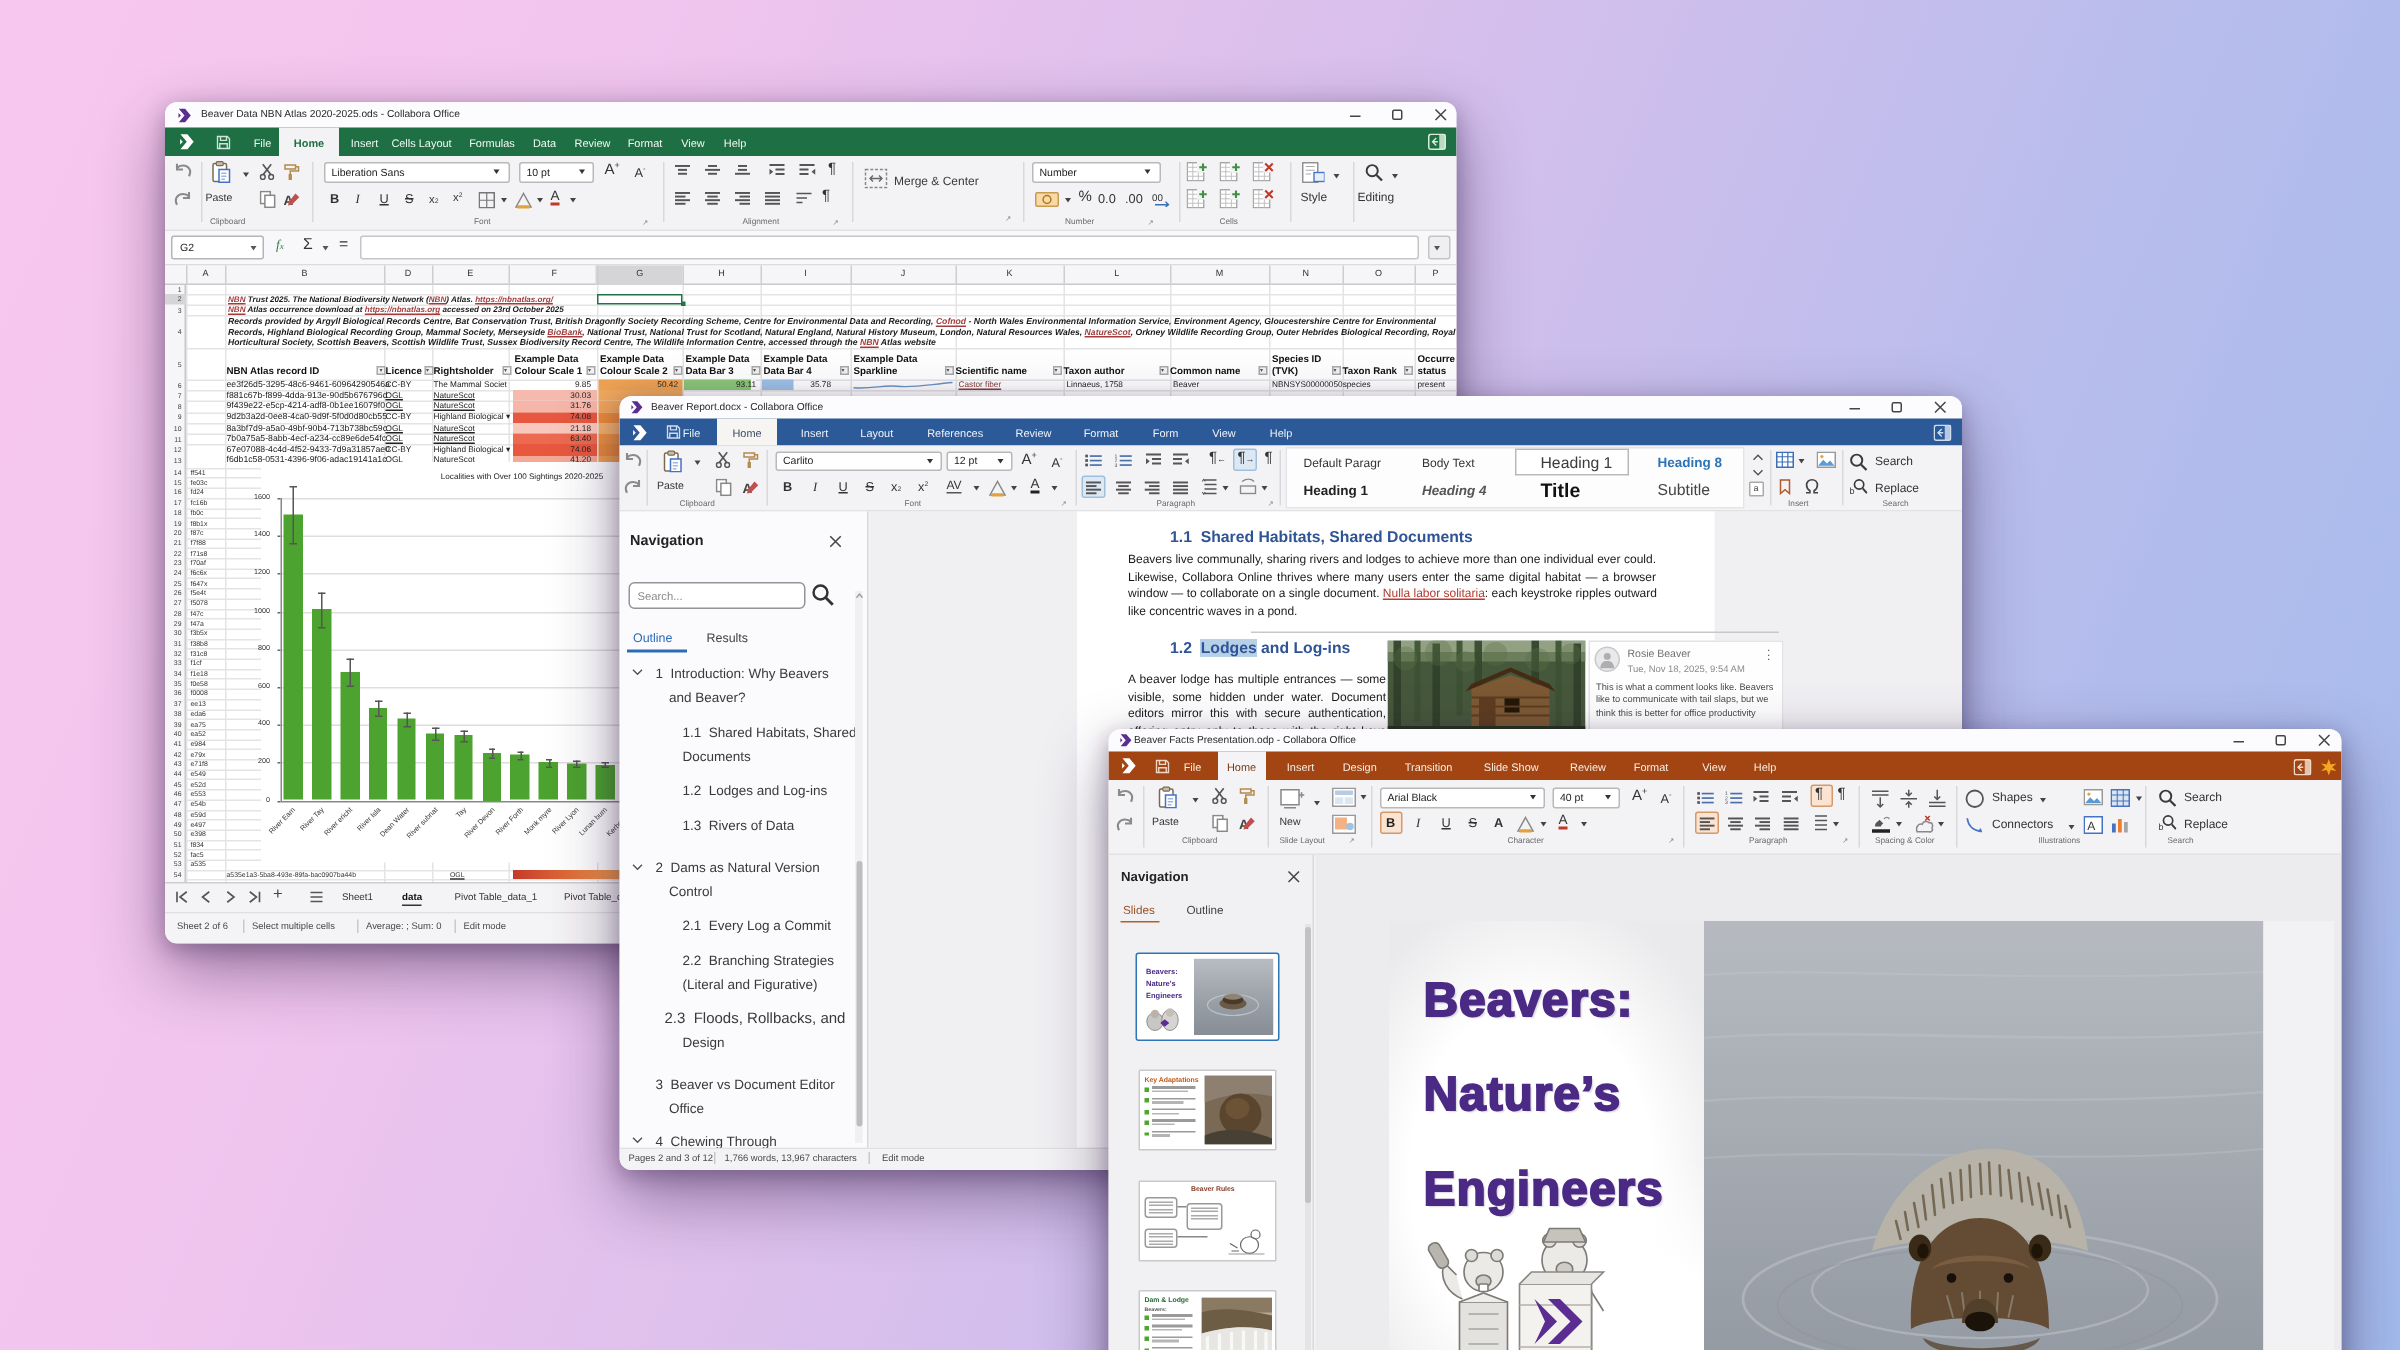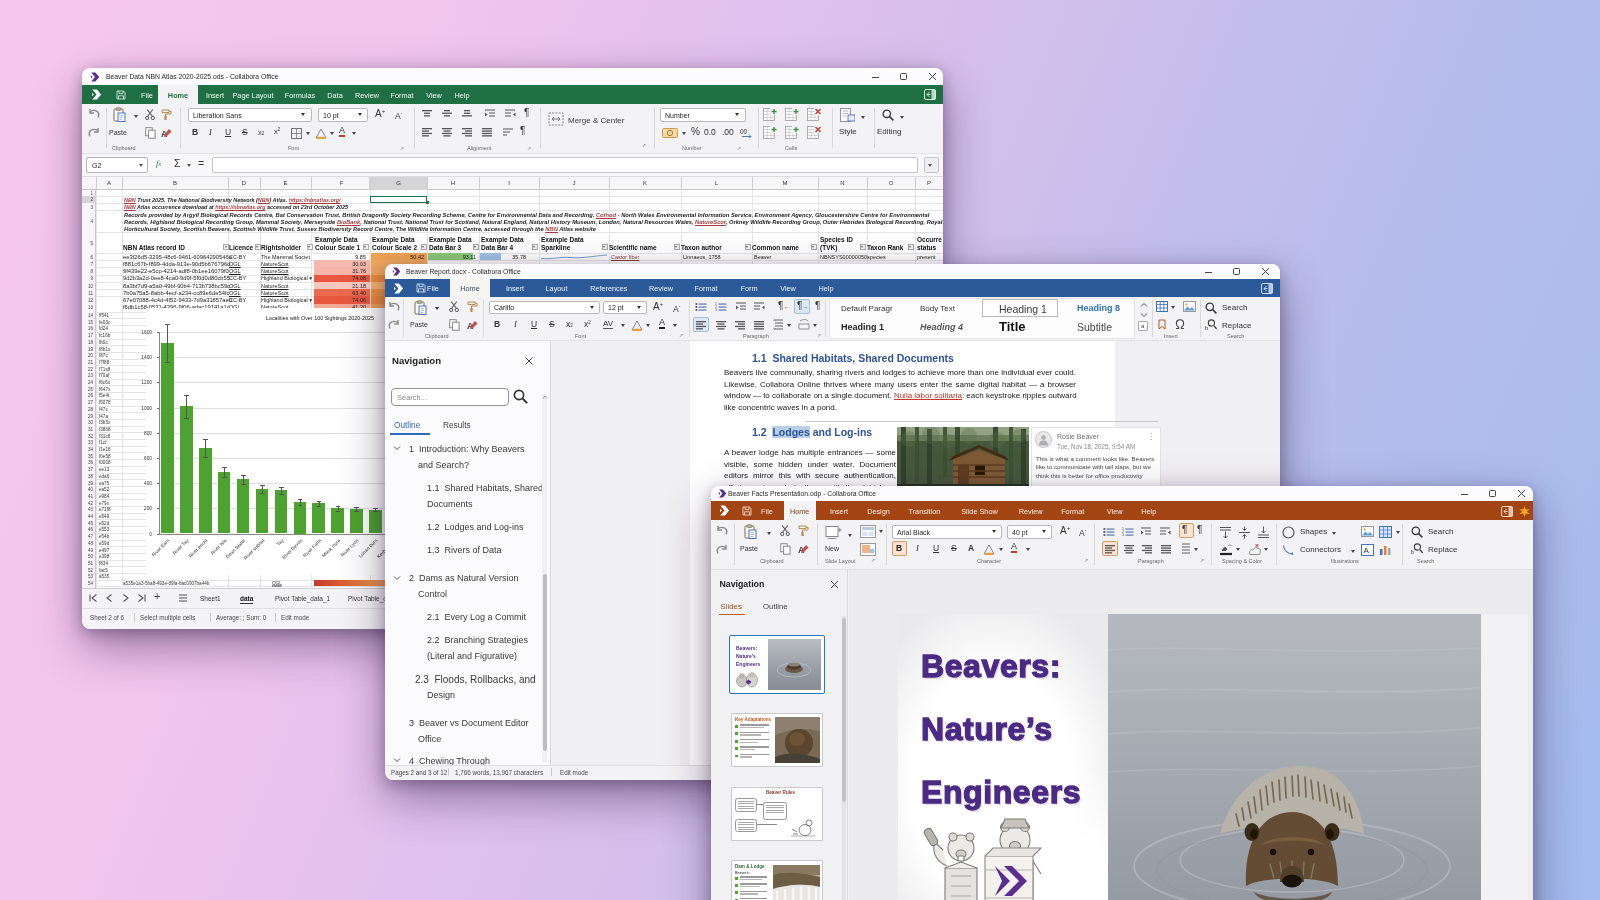--- a/index.html
+++ b/index.html
@@ -1,19 +1,19 @@
 <!DOCTYPE html>
 <html><head><meta charset="utf-8">
 <style>
 *{margin:0;padding:0;box-sizing:border-box;}
 html,body{width:1600px;height:900px;overflow:hidden;}
 body{font-family:"Liberation Sans",sans-serif;}
 #desk{position:absolute;top:0;left:0;width:1600px;height:900px;
 background:linear-gradient(112deg,#f8c7ef 0%,#f1c5ee 22%,#d6bfec 50%,#b7bdec 75%,#a3bbed 100%);}
-.win{position:absolute;border-radius:8px;box-shadow:0 18px 45px rgba(40,20,60,0.45),0 4px 14px rgba(40,20,60,0.3);overflow:hidden;}
+.win{position:absolute;border-radius:8px;box-shadow:0 18px 45px rgba(40,20,60,0.45),0 4px 14px rgba(40,20,60,0.3);overflow:hidden;margin-left:28px;}
 .abs{position:absolute;}
 svg{display:block;}
 .lbl{position:absolute;font-size:5.5px;color:#6a6a6a;}
 .sep{position:absolute;width:1px;background:#d9d8da;}
 .combo{position:absolute;background:#fff;border:1px solid #b9b9b9;border-radius:2px;color:#222;}
 .car{position:absolute;width:0;height:0;border-left:2.5px solid transparent;border-right:2.5px solid transparent;border-top:3.5px solid #444;}
 </style></head><body>
 <div id="desk">
 <div class="win" id="calc" style="left:82px;top:68px;width:861px;height:561px;background:#f3f2f4;">
       <div class="abs" style="left:0;top:0;width:861px;height:17px;background:#fcfbfd;border-radius:8px 8px 0 0;"></div>
@@ -31,21 +31,21 @@
       <svg class="abs" style="left:9px;top:21px" width="11" height="11" viewBox="0 0 10 10">
 <path d="M1.2 0.5 L5.4 0.5 L9.2 5 L5.4 9.5 L1.2 9.5 L5 5 Z" fill="#ffffff"></path>
 <path d="M1 3.4 L2.6 5 L1 6.6 Z" fill="#ffffff"></path>
       </svg>
       <svg class="abs" style="left:34px;top:22px" width="10" height="10" viewBox="0 0 10 10">
 <path d="M1 1 H7.5 L9 2.5 V9 H1 Z" fill="none" stroke="#cfe7d8" stroke-width="0.9"></path>
 <path d="M3 1 V3.6 H7 V1 M2.5 9 V5.8 H7.5 V9" fill="none" stroke="#cfe7d8" stroke-width="0.9"></path>
       </svg>
       <div class="abs" style="left:65px;top:22.5px;transform:translateX(-50%);font-size:7.3px;color:#f2f8f4;">File</div>
       <div class="abs" style="left:133px;top:22.5px;transform:translateX(-50%);font-size:7.3px;color:#f2f8f4;">Insert</div>
-      <div class="abs" style="left:171px;top:22.5px;transform:translateX(-50%);font-size:7.3px;color:#f2f8f4;">Page Layout</div>
+      <div class="abs" style="left:171px;top:22.5px;transform:translateX(-50%);font-size:7.3px;color:#f2f8f4;">Cells Layout</div>
       <div class="abs" style="left:218px;top:22.5px;transform:translateX(-50%);font-size:7.3px;color:#f2f8f4;">Formulas</div>
       <div class="abs" style="left:253px;top:22.5px;transform:translateX(-50%);font-size:7.3px;color:#f2f8f4;">Data</div>
       <div class="abs" style="left:285px;top:22.5px;transform:translateX(-50%);font-size:7.3px;color:#f2f8f4;">Review</div>
       <div class="abs" style="left:320px;top:22.5px;transform:translateX(-50%);font-size:7.3px;color:#f2f8f4;">Format</div>
       <div class="abs" style="left:352px;top:22.5px;transform:translateX(-50%);font-size:7.3px;color:#f2f8f4;">View</div>
       <div class="abs" style="left:380px;top:22.5px;transform:translateX(-50%);font-size:7.3px;color:#f2f8f4;">Help</div>
       <div class="abs" style="left:75.6px;top:17px;width:40.7px;height:19px;background:#f3f2f4;"></div>
       <div class="abs" style="left:96px;top:22.5px;transform:translateX(-50%);font-size:7.3px;color:#1e7044;font-weight:bold;">Home</div>
       <svg class="abs" style="left:842px;top:21px" width="12" height="11" viewBox="0 0 12 11">
 <rect x="0.5" y="0.5" width="11" height="10" rx="1.5" fill="none" stroke="#d8ecd8" stroke-width="1"></rect>
@@ -960,21 +960,21 @@
 <circle cx="4.4" cy="4.4" r="3.4" fill="none" stroke="#333" stroke-width="1.2"></circle>
 <path d="M7 7 L10.4 10.4" stroke="#333" stroke-width="1.4"></path>
       </svg>
       <div class="abs" style="left:9px;top:156px;font-size:8.3px;color:#2a6cb8;">Outline</div>
       <div class="abs" style="left:5px;top:169px;width:40px;height:2px;background:#2a6cb8;"></div>
       <div class="abs" style="left:58px;top:156px;font-size:8.3px;color:#444;">Results</div>
       <div class="abs" style="left:24px;top:179.5px;font-size:9px;color:#3a3a3a;white-space:nowrap;">1&nbsp; Introduction: Why Beavers</div>
       <svg class="abs" style="left:8px;top:181.0px" width="8" height="6" viewBox="0 0 8 6">
         <path d="M1 1.5 L4 4.5 L7 1.5" fill="none" stroke="#555" stroke-width="1"></path>
       </svg>
-      <div class="abs" style="left:33px;top:195.6px;font-size:9px;color:#3a3a3a;white-space:nowrap;">and Search?</div>
+      <div class="abs" style="left:33px;top:195.6px;font-size:9px;color:#3a3a3a;white-space:nowrap;">and Beaver?</div>
       <div class="abs" style="left:42px;top:218.6px;font-size:9px;color:#3a3a3a;white-space:nowrap;">1.1&nbsp; Shared Habitats, Shared</div>
       <div class="abs" style="left:42px;top:234.7px;font-size:9px;color:#3a3a3a;white-space:nowrap;">Documents</div>
       <div class="abs" style="left:42px;top:257.7px;font-size:9px;color:#3a3a3a;white-space:nowrap;">1.2&nbsp; Lodges and Log-ins</div>
       <div class="abs" style="left:42px;top:280.7px;font-size:9px;color:#3a3a3a;white-space:nowrap;">1.3&nbsp; Rivers of Data</div>
       <div class="abs" style="left:24px;top:309.1px;font-size:9px;color:#3a3a3a;white-space:nowrap;">2&nbsp; Dams as Natural Version</div>
       <svg class="abs" style="left:8px;top:310.6px" width="8" height="6" viewBox="0 0 8 6">
         <path d="M1 1.5 L4 4.5 L7 1.5" fill="none" stroke="#555" stroke-width="1"></path>
       </svg>
       <div class="abs" style="left:33px;top:325.2px;font-size:9px;color:#3a3a3a;white-space:nowrap;">Control</div>
       <div class="abs" style="left:42px;top:348.2px;font-size:9px;color:#3a3a3a;white-space:nowrap;">2.1&nbsp; Every Log a Commit</div>

